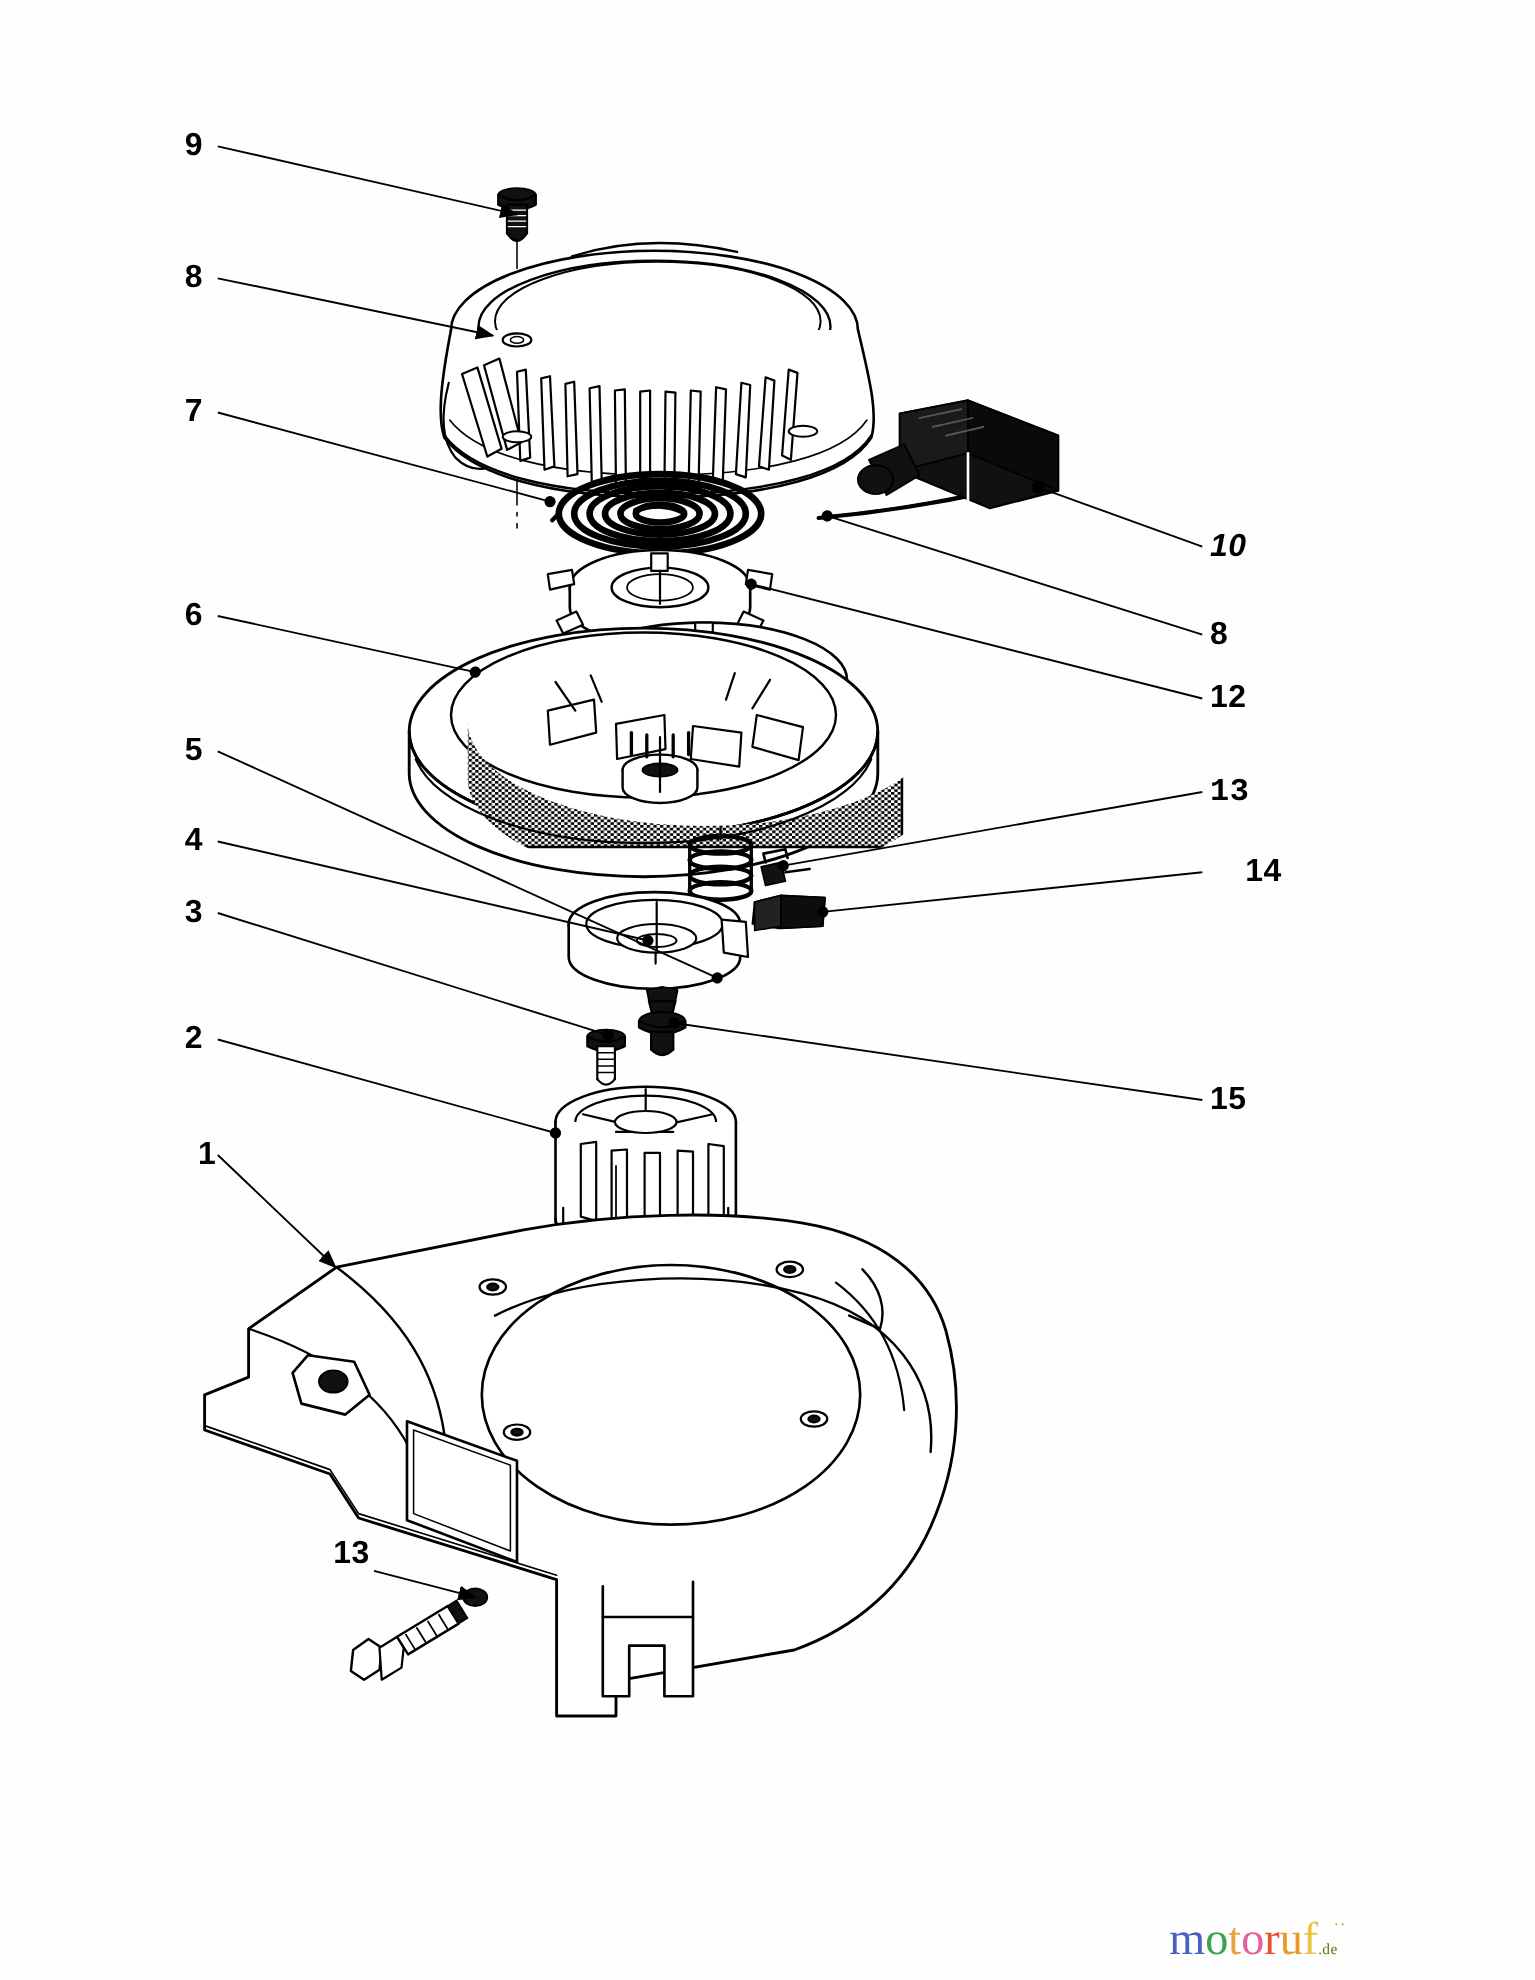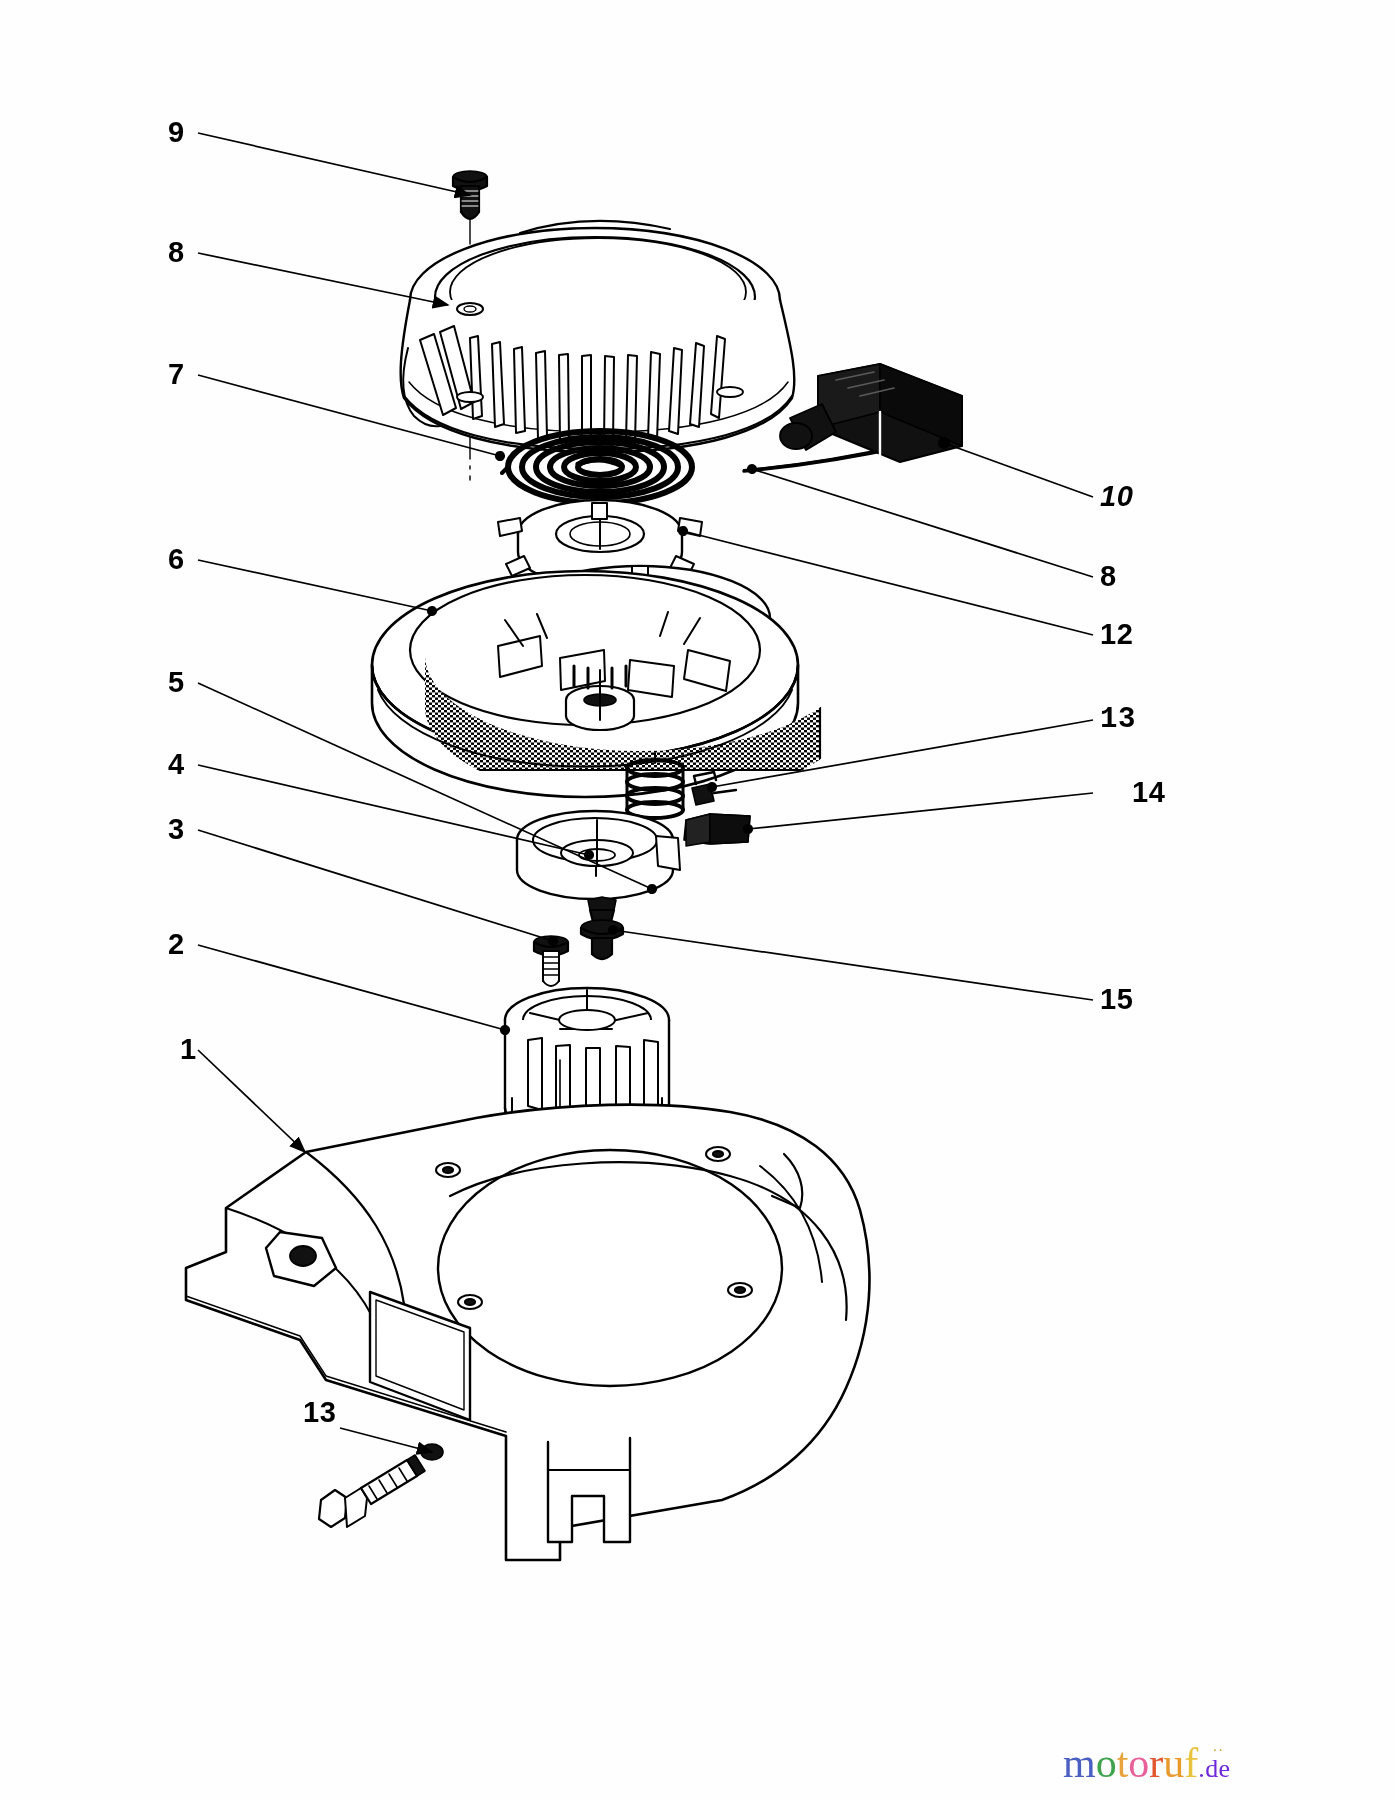--- a/index.html
+++ b/index.html
@@ -41,22 +41,22 @@
     left: 1063px;
     top: 1742px;
     font-family: "Liberation Serif", serif;
     font-size: 42px;
     line-height: 1;
     white-space: nowrap;
     user-select: none;
   }
   #watermark .wm-char { font-weight: 400; }
   #watermark .wm-suffix {
-    font-size: 26px;
-    color: #6d28d9;
+    font-size: 14px;
+    color: #4d7c0f;
     letter-spacing: 0.3px;
   }
   #watermark .wm-dots {
     position: absolute;
     left: 150px;
     top: -3px;
     font-size: 15px;
     color: #c9a227;
     letter-spacing: 2px;
   }

